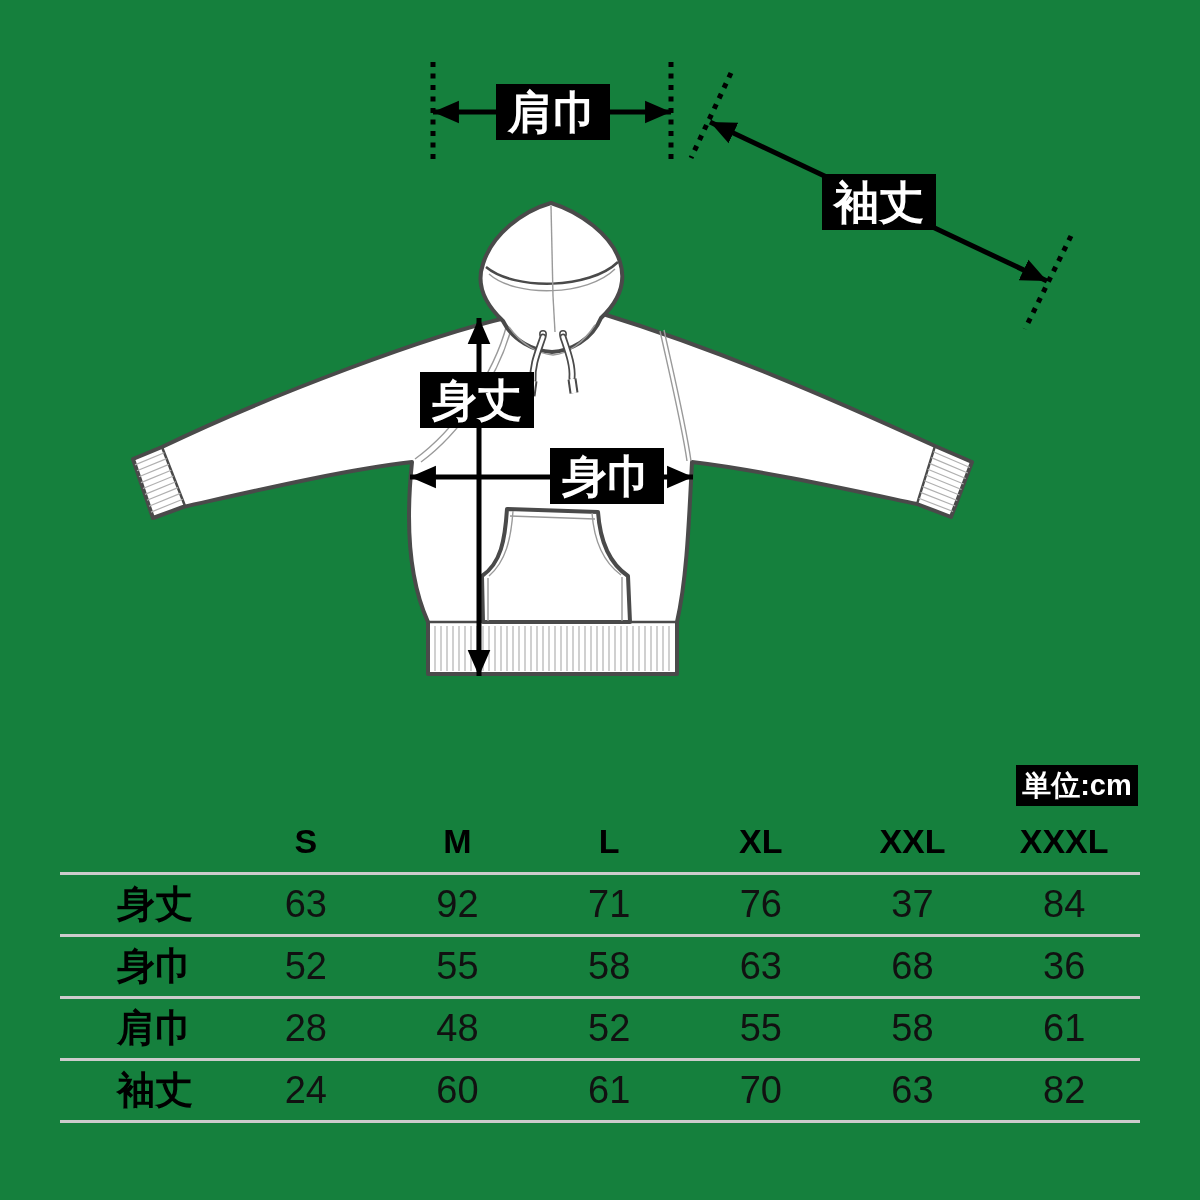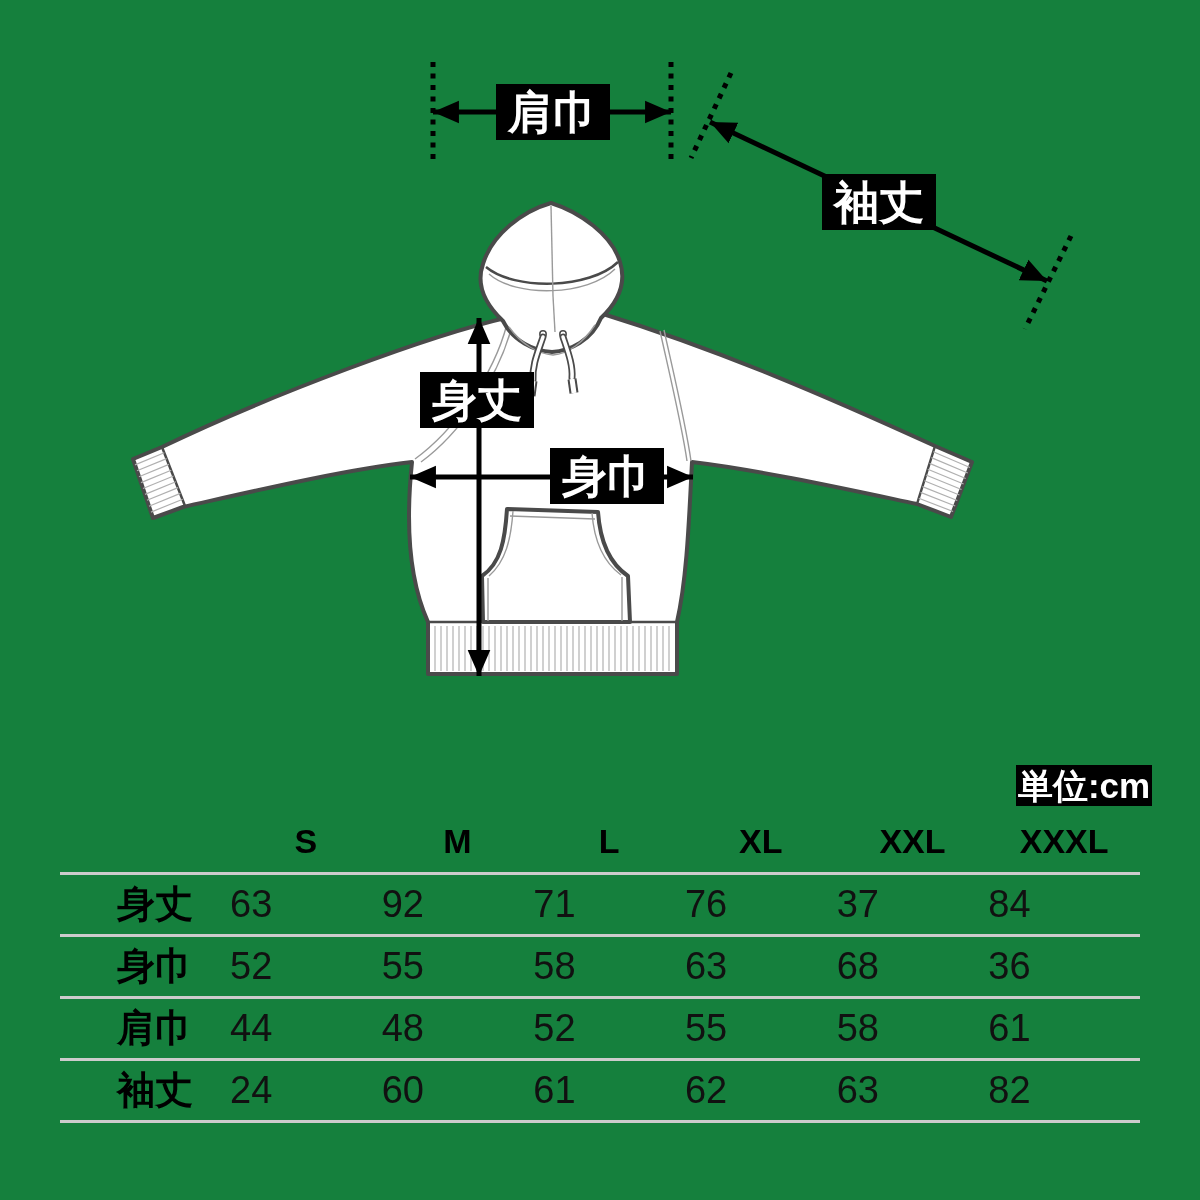--- a/index.html
+++ b/index.html
@@ -28,36 +28,36 @@
   .dotted { stroke: #000; stroke-width: 5; stroke-dasharray: 5 6.5; fill: none; }
   .meas-arrow { stroke: #000; stroke-width: 5; fill: none;
                 marker-start: url(#ah-s); marker-end: url(#ah-e); }
   .label-box { fill: #000000; }
   .label-text { fill: #ffffff; font-family: "Liberation Sans", sans-serif;
                 font-size: 45px; font-weight: 700; text-anchor: middle; }
 
   
   .unit-badge {
     position: absolute; left: 1016px; top: 765px;
-    width: 136px; height: 41px; background: #000000; color: #ffffff;
-    font-size: 35px; font-weight: 600; line-height: 41px; text-align: center;
+    width: 122px; height: 41px; background: #000000; color: #ffffff;
+    font-size: 29px; font-weight: 600; line-height: 41px; text-align: center;
   }
 
   
   table.size-table {
     position: absolute; left: 60px; top: 811px; width: 1080px;
     border-collapse: collapse; table-layout: fixed;
   }
   table.size-table th, table.size-table td {
     border-bottom: 3px solid #cccccc; vertical-align: middle; padding: 0;
   }
   table.size-table thead th { height: 61px; font-size: 34px; font-weight: 700; text-align: center; color: #000; }
   table.size-table tbody tr { height: 62px; }
   table.size-table tbody th { text-align: left; padding-left: 57px; font-size: 38px; font-weight: 700; color: #000; }
-  table.size-table tbody td { text-align: left; font-size: 38px; font-weight: 400; color: #111; }
+  table.size-table tbody td { text-align: center; font-size: 38px; font-weight: 400; color: #111; }
 </style>
 </head>
 <body>
 
 <div class="stage">
 
   <svg class="diagram" width="1200" height="760" viewBox="0 0 1200 760">
     <defs>
       <marker id="ah-s" viewBox="0 0 10 10" refX="0.4" refY="5" markerWidth="5.4" markerHeight="5.4" orient="auto" markerUnits="strokeWidth">
         <path d="M 10 0.8 L 0.4 5 L 10 9.2 Z" fill="#000"></path>
@@ -235,31 +235,31 @@
         <th>身巾</th>
         <td>52</td>
         <td>55</td>
         <td>58</td>
         <td>63</td>
         <td>68</td>
         <td>36</td>
       </tr>
       <tr>
         <th>肩巾</th>
-        <td>44</td>
+        <td>28</td>
         <td>48</td>
         <td>52</td>
         <td>55</td>
         <td>58</td>
         <td>61</td>
       </tr>
       <tr>
         <th>袖丈</th>
         <td>24</td>
         <td>60</td>
         <td>61</td>
-        <td>62</td>
+        <td>70</td>
         <td>63</td>
         <td>82</td>
       </tr>
     </tbody>
   </table>
 </div>
 
 </body></html>

